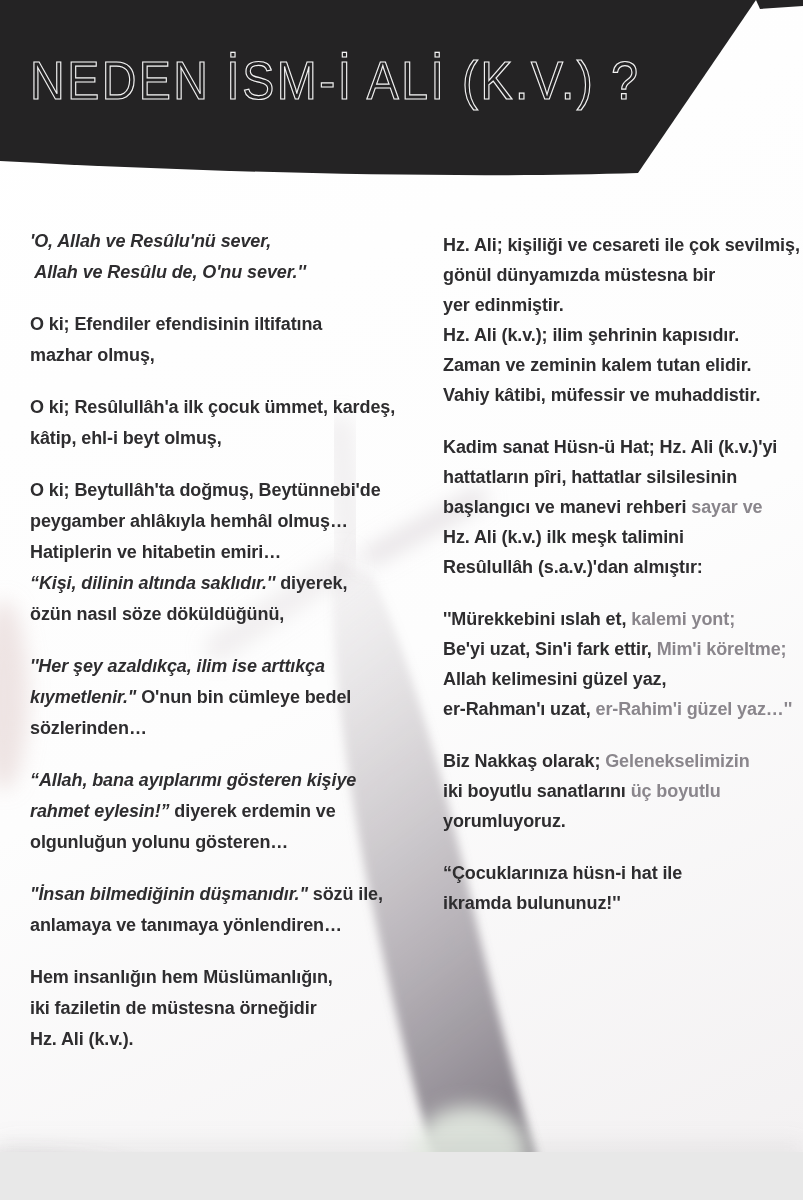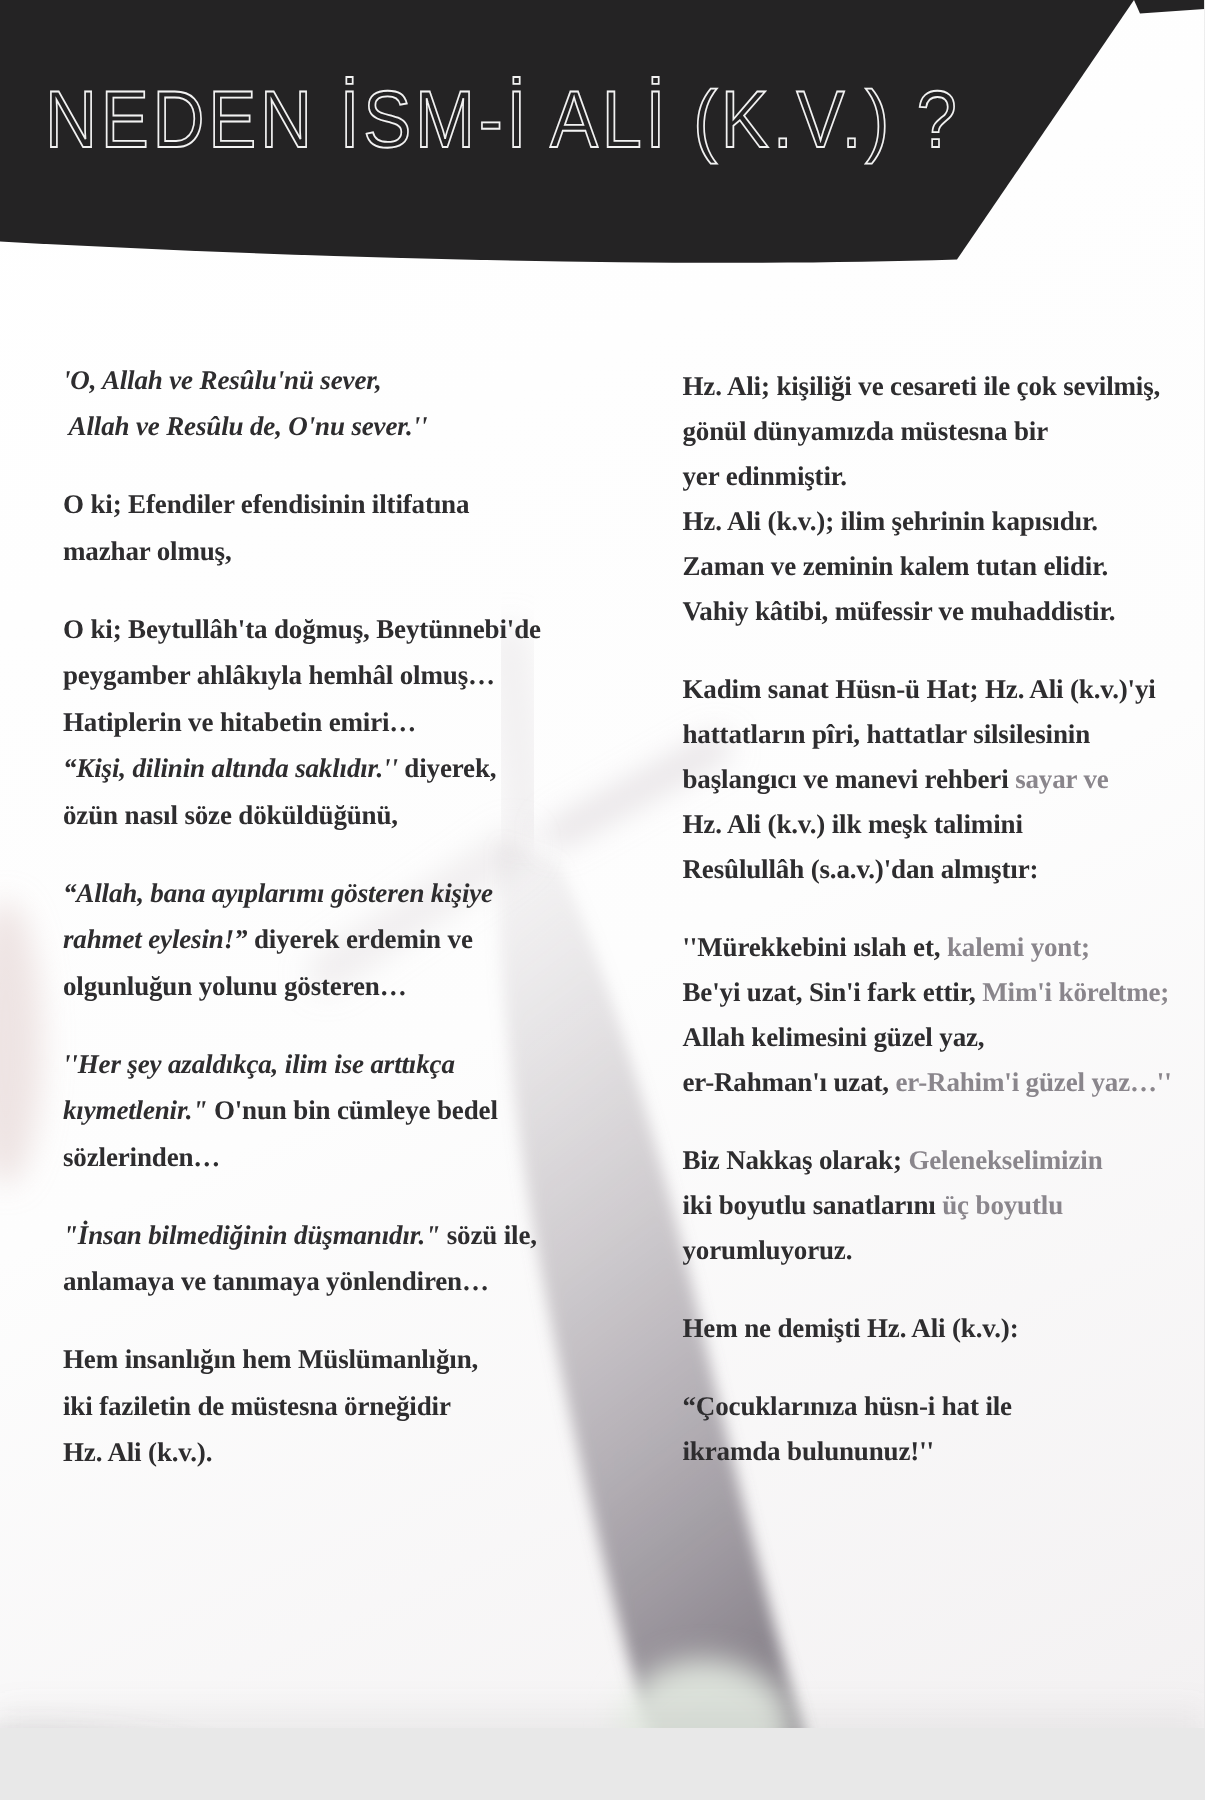--- a/index.html
+++ b/index.html
@@ -16,24 +16,23 @@
     font-size:48px;font-weight:400;letter-spacing:2.5px;white-space:pre;
     color:var(--title_text);
     -webkit-text-fill-color:transparent;
     -webkit-text-stroke:1.1px var(--title_text);
     transform:scaleY(1.12);transform-origin:left top;
   }
   .col{position:absolute;z-index:2;}
   .col-left{left:30px;top:226px;width:392px;}
   .col-right{left:443px;top:230px;width:356px;}
   .para{
-    margin:12px;white-space:pre;font-weight:700;
+    margin:0;white-space:pre;font-weight:700;
     font-size:18px;color:var(--body_text);
     letter-spacing:-0.1px;
-    font-family:Liberation Serif, serif;
   }
   .col-left  .para{line-height:31px;margin-bottom:21px;}
   .col-right .para{line-height:30px;margin-bottom:22px;}
   .seg-b{font-style:normal;}
   .seg-bi{font-style:italic;}
   .seg-bf{font-style:normal;color:var(--faint_text);}
 </style>
 </head>
 <body>
 
@@ -79,31 +78,33 @@
     <path d="M756,0 L803,0 L803,6 L760,9 Z" style="fill:var(--banner_bg)"></path>
   </svg>
 
   <h1 class="title">NEDEN İSM-İ ALİ (K.V.) ?</h1>
 
   <div class="col col-left">
       <p class="para"><span class="seg-bi">'O, Allah ve Resûlu'nü sever,
  Allah ve Resûlu de, O'nu sever.''</span></p>
       <p class="para"><span class="seg-b">O ki; Efendiler efendisinin iltifatına
 mazhar olmuş,</span></p>
+      <p class="para"><span class="seg-b">O ki; Resûlullâh'a ilk çocuk ümmet, kardeş,
+kâtip, ehl-i beyt olmuş,</span></p>
       <p class="para"><span class="seg-b">O ki; Beytullâh'ta doğmuş, Beytünnebi'de
 peygamber ahlâkıyla hemhâl olmuş…
 Hatiplerin ve hitabetin emiri…
 </span><span class="seg-bi">“Kişi, dilinin altında saklıdır.'' </span><span class="seg-b">diyerek,
 özün nasıl söze döküldüğünü,</span></p>
+      <p class="para"><span class="seg-bi">''Her şey azaldıkça, ilim ise arttıkça
+kıymetlenir." </span><span class="seg-b">O'nun bin cümleye bedel
+sözlerinden…</span></p>
       <p class="para"><span class="seg-bi">“Allah, bana ayıplarımı gösteren kişiye
 rahmet eylesin!” </span><span class="seg-b">diyerek erdemin ve
 olgunluğun yolunu gösteren…</span></p>
-      <p class="para"><span class="seg-bi">''Her şey azaldıkça, ilim ise arttıkça
-kıymetlenir." </span><span class="seg-b">O'nun bin cümleye bedel
-sözlerinden…</span></p>
       <p class="para"><span class="seg-bi">"İnsan bilmediğinin düşmanıdır." </span><span class="seg-b">sözü ile,
 anlamaya ve tanımaya yönlendiren…</span></p>
       <p class="para"><span class="seg-b">Hem insanlığın hem Müslümanlığın,
 iki faziletin de müstesna örneğidir
 Hz. Ali (k.v.).</span></p>
     </div>
   <div class="col col-right">
       <p class="para"><span class="seg-b">Hz. Ali; kişiliği ve cesareti ile çok sevilmiş,
 gönül dünyamızda müstesna bir
 yer edinmiştir.
@@ -115,18 +116,17 @@
 başlangıcı ve manevi rehberi </span><span class="seg-bf">sayar ve</span><span class="seg-b">
 Hz. Ali (k.v.) ilk meşk talimini
 Resûlullâh (s.a.v.)'dan almıştır:</span></p>
       <p class="para"><span class="seg-b">''Mürekkebini ıslah et, </span><span class="seg-bf">kalemi yont;</span><span class="seg-b">
 Be'yi uzat, Sin'i fark ettir, </span><span class="seg-bf">Mim'i köreltme;</span><span class="seg-b">
 Allah kelimesini güzel yaz,
 er-Rahman'ı uzat, </span><span class="seg-bf">er-Rahim'i güzel yaz…''</span></p>
       <p class="para"><span class="seg-b">Biz Nakkaş olarak; </span><span class="seg-bf">Gelenekselimizin</span><span class="seg-b">
 iki boyutlu sanatlarını </span><span class="seg-bf">üç boyutlu</span><span class="seg-b">
 yorumluyoruz.</span></p>
-      <p class="para"><span class="seg-b">Hem ne demişti Hz. Ali (k.v.):</span></p>
       <p class="para"><span class="seg-b">“Çocuklarınıza hüsn-i hat ile
 ikramda bulununuz!''</span></p>
     </div>
 
 </div>
 
 </body></html>

